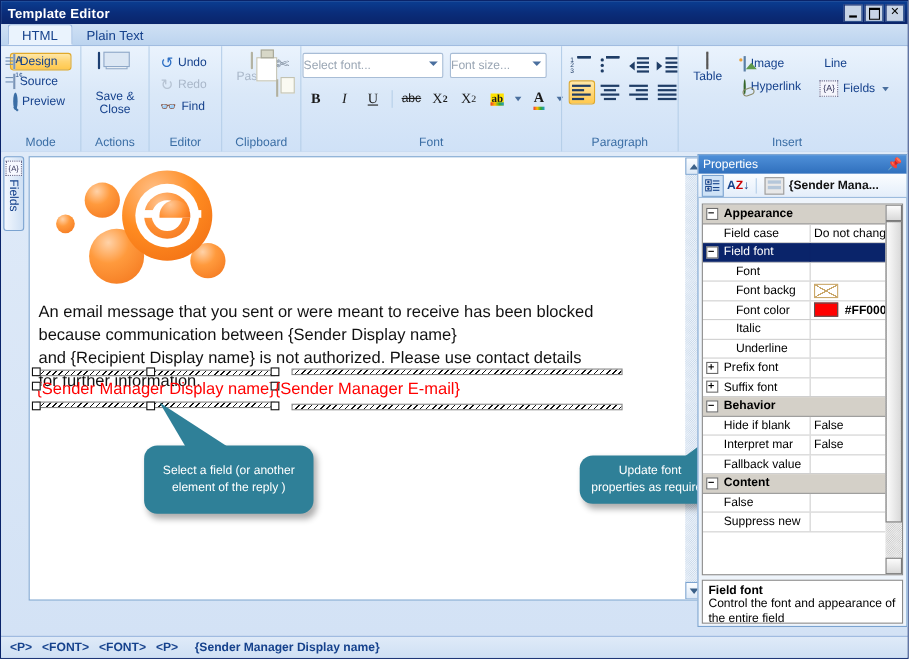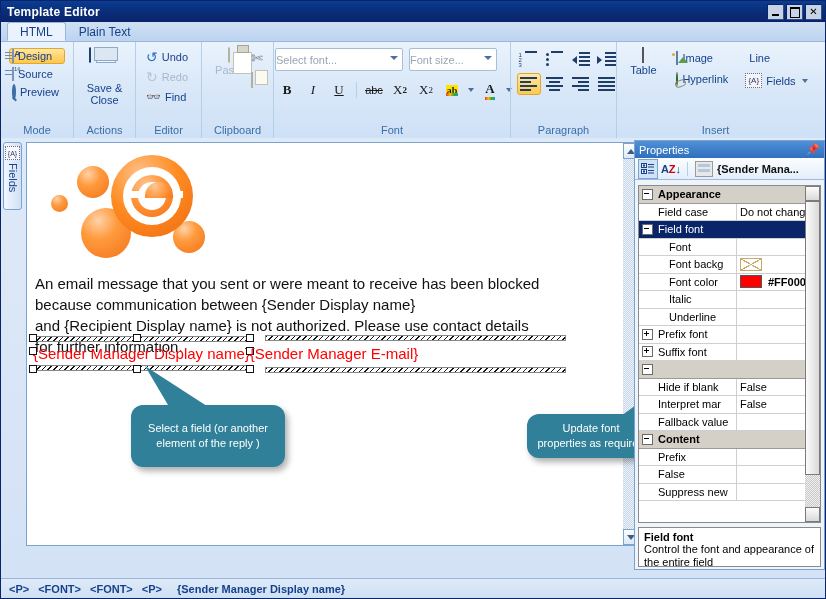--- a/index.html
+++ b/index.html
@@ -662,20 +662,21 @@
               <span class="exp plus"></span>
             </span>
           <span class="pname">Suffix font</span>
           <span class="pval"></span>
         </div>
 
         <div class="grow cat">
           <span class="expander">
               <span class="exp"></span>
             </span>
+          <span class="pname">Behavior</span>
         </div>
 
         <div class="grow">
           <span class="expander"></span>
           <span class="pname">Hide if blank</span>
           <span class="pval">False</span>
         </div>
 
         <div class="grow">
           <span class="expander"></span>
@@ -689,25 +690,20 @@
           <span class="pval"></span>
         </div>
 
         <div class="grow cat">
           <span class="expander">
               <span class="exp"></span>
             </span>
           <span class="pname">Content</span>
         </div>
 
-        <div class="grow">
-          <span class="expander"></span>
-          <span class="pname">Prefix</span>
-          <span class="pval"></span>
-        </div>
 
         <div class="grow">
           <span class="expander"></span>
           <span class="pname">False</span>
           <span class="pval"></span>
         </div>
 
         <div class="grow">
           <span class="expander"></span>
           <span class="pname">Suppress new</span>

